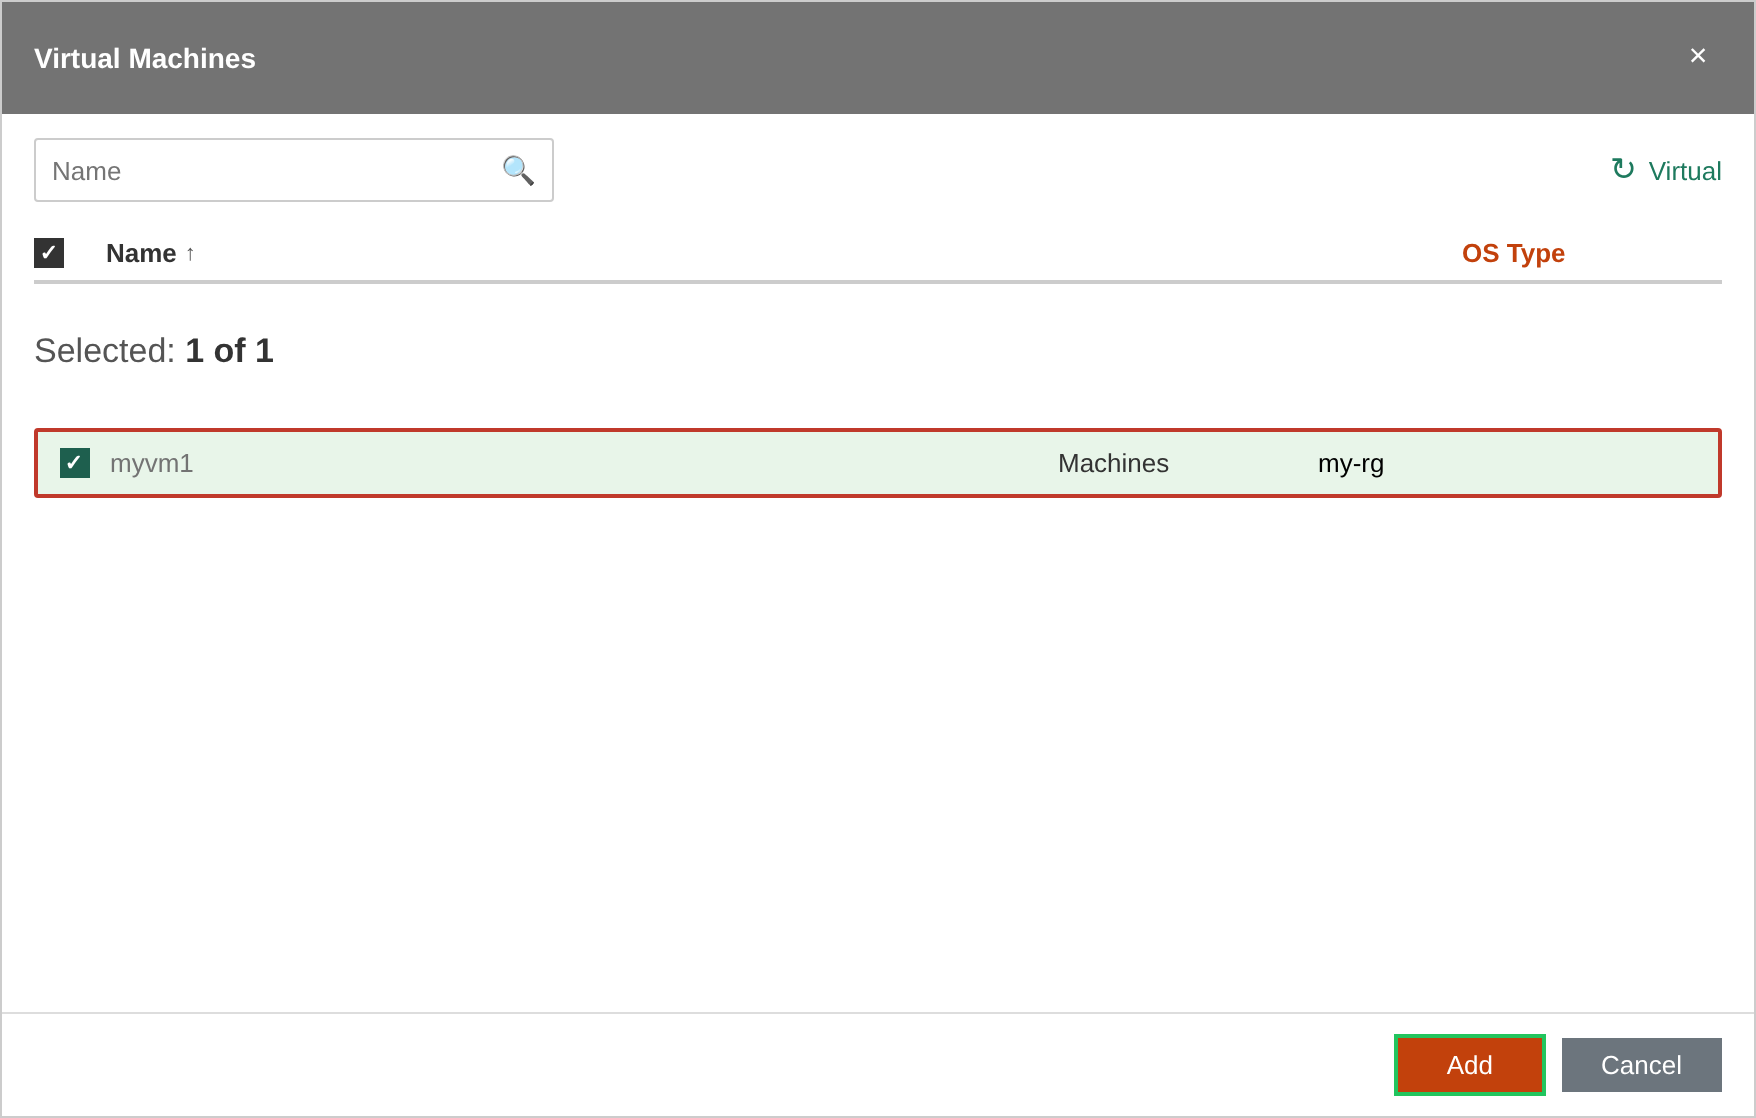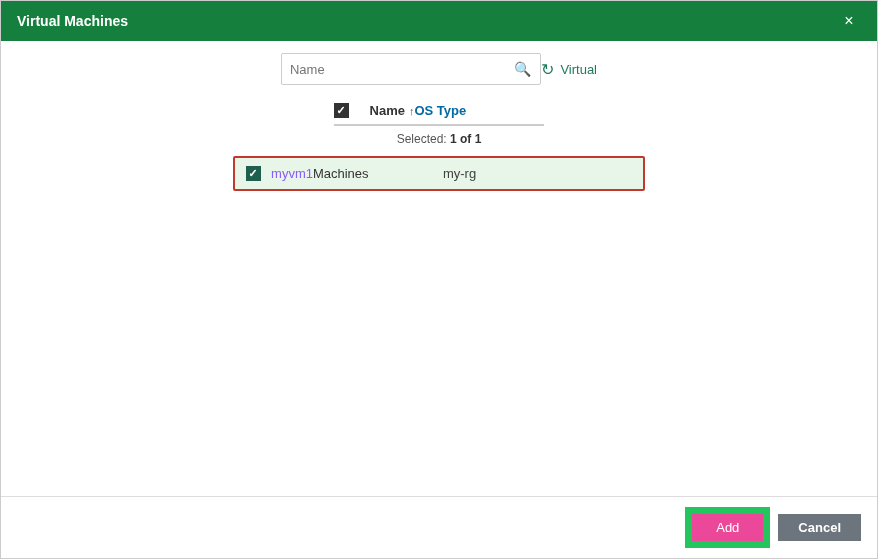--- a/index.html
+++ b/index.html
@@ -16,24 +16,24 @@
       width: 878px;
       height: 559px;
       background: #fff;
       border: 1px solid #ccc;
       display: flex;
       flex-direction: column;
       box-shadow: 0 4px 20px rgba(0,0,0,0.3);
     }
 
     .dialog-header {
-      background: #15803d;
+      background: #737373;
       color: #fff;
       padding: 0 16px;
-      height: 40px;
+      height: 56px;
       display: flex;
       align-items: center;
       justify-content: space-between;
       flex-shrink: 0;
       gap: 10px;
     }
 
     .dialog-title {
       font-size: 14px;
       font-weight: 600;
@@ -51,21 +51,20 @@
       width: 24px;
       height: 24px;
     }
 
     .dialog-body {
       flex: 1;
       display: flex;
       flex-direction: column;
       padding: 12px 16px;
       overflow: hidden;
-      align-items: center;
     }
 
     .toolbar {
       display: flex;
       align-items: center;
       justify-content: space-between;
       margin-bottom: 12px;
     }
 
     .search-box {
@@ -132,40 +131,40 @@
       display: flex;
       align-items: center;
       gap: 4px;
     }
 
     .col-ostype {
       width: 130px;
       flex-shrink: 0;
       font-size: 13px;
       font-weight: 600;
-      color: #0369a1;
+      color: #c2410c;
     }
 
     .col-resourcegroup {
       width: 200px;
       flex-shrink: 0;
       font-size: 13px;
       font-weight: 600;
       color: #333;
     }
 
     .sort-arrow {
       font-size: 11px;
       color: #555;
     }
 
     .selected-info {
-      font-size: 12px;
+      font-size: 17px;
       color: #555;
-      padding: 6px 0;
+      padding: 24px 0;
       margin-bottom: 4px;
     }
 
     .selected-info strong {
       font-weight: 600;
       color: #333;
     }
 
     .table-row {
       display: flex;
@@ -180,35 +179,35 @@
       width: 36px;
       flex-shrink: 0;
       display: flex;
       align-items: center;
       justify-content: center;
     }
 
     .row-name {
       flex: 1;
       font-size: 13px;
-      color: #8b5cf6;
+      color: #737373;
     }
 
     .row-ostype {
       width: 130px;
       flex-shrink: 0;
       font-size: 13px;
       color: #333;
     }
 
     .row-resourcegroup {
       width: 200px;
       flex-shrink: 0;
       font-size: 13px;
-      color: #404040;
+      color: #000000;
     }
 
     .checkbox {
       width: 15px;
       height: 15px;
       border: 2px solid #1e5f4e;
       background: #1e5f4e;
       display: flex;
       align-items: center;
       justify-content: center;
@@ -243,38 +242,38 @@
       border-top: 1px solid #ddd;
       padding: 10px 16px;
       display: flex;
       align-items: center;
       justify-content: flex-end;
       gap: 8px;
       flex-shrink: 0;
     }
 
     .btn-add {
-      background: #ec4899;
-      color: #fff;
-      border: 7px solid #22c55e;
+      background: #c2410c;
+      color: #fff;
+      border: 2px solid #22c55e;
       padding: 6px 24px;
       font-size: 13px;
       cursor: pointer;
       font-weight: 500;
       text-align: center;
     }
 
     .btn-cancel {
       background: #6c757d;
       color: #fff;
       border: none;
       padding: 6px 20px;
       font-size: 13px;
       cursor: pointer;
-      font-weight: 700;
+      font-weight: 400;
     }
 
     .spacer {
       flex: 1;
     }
   </style>
 </head>
 <body>
 
 <div class="dialog">

